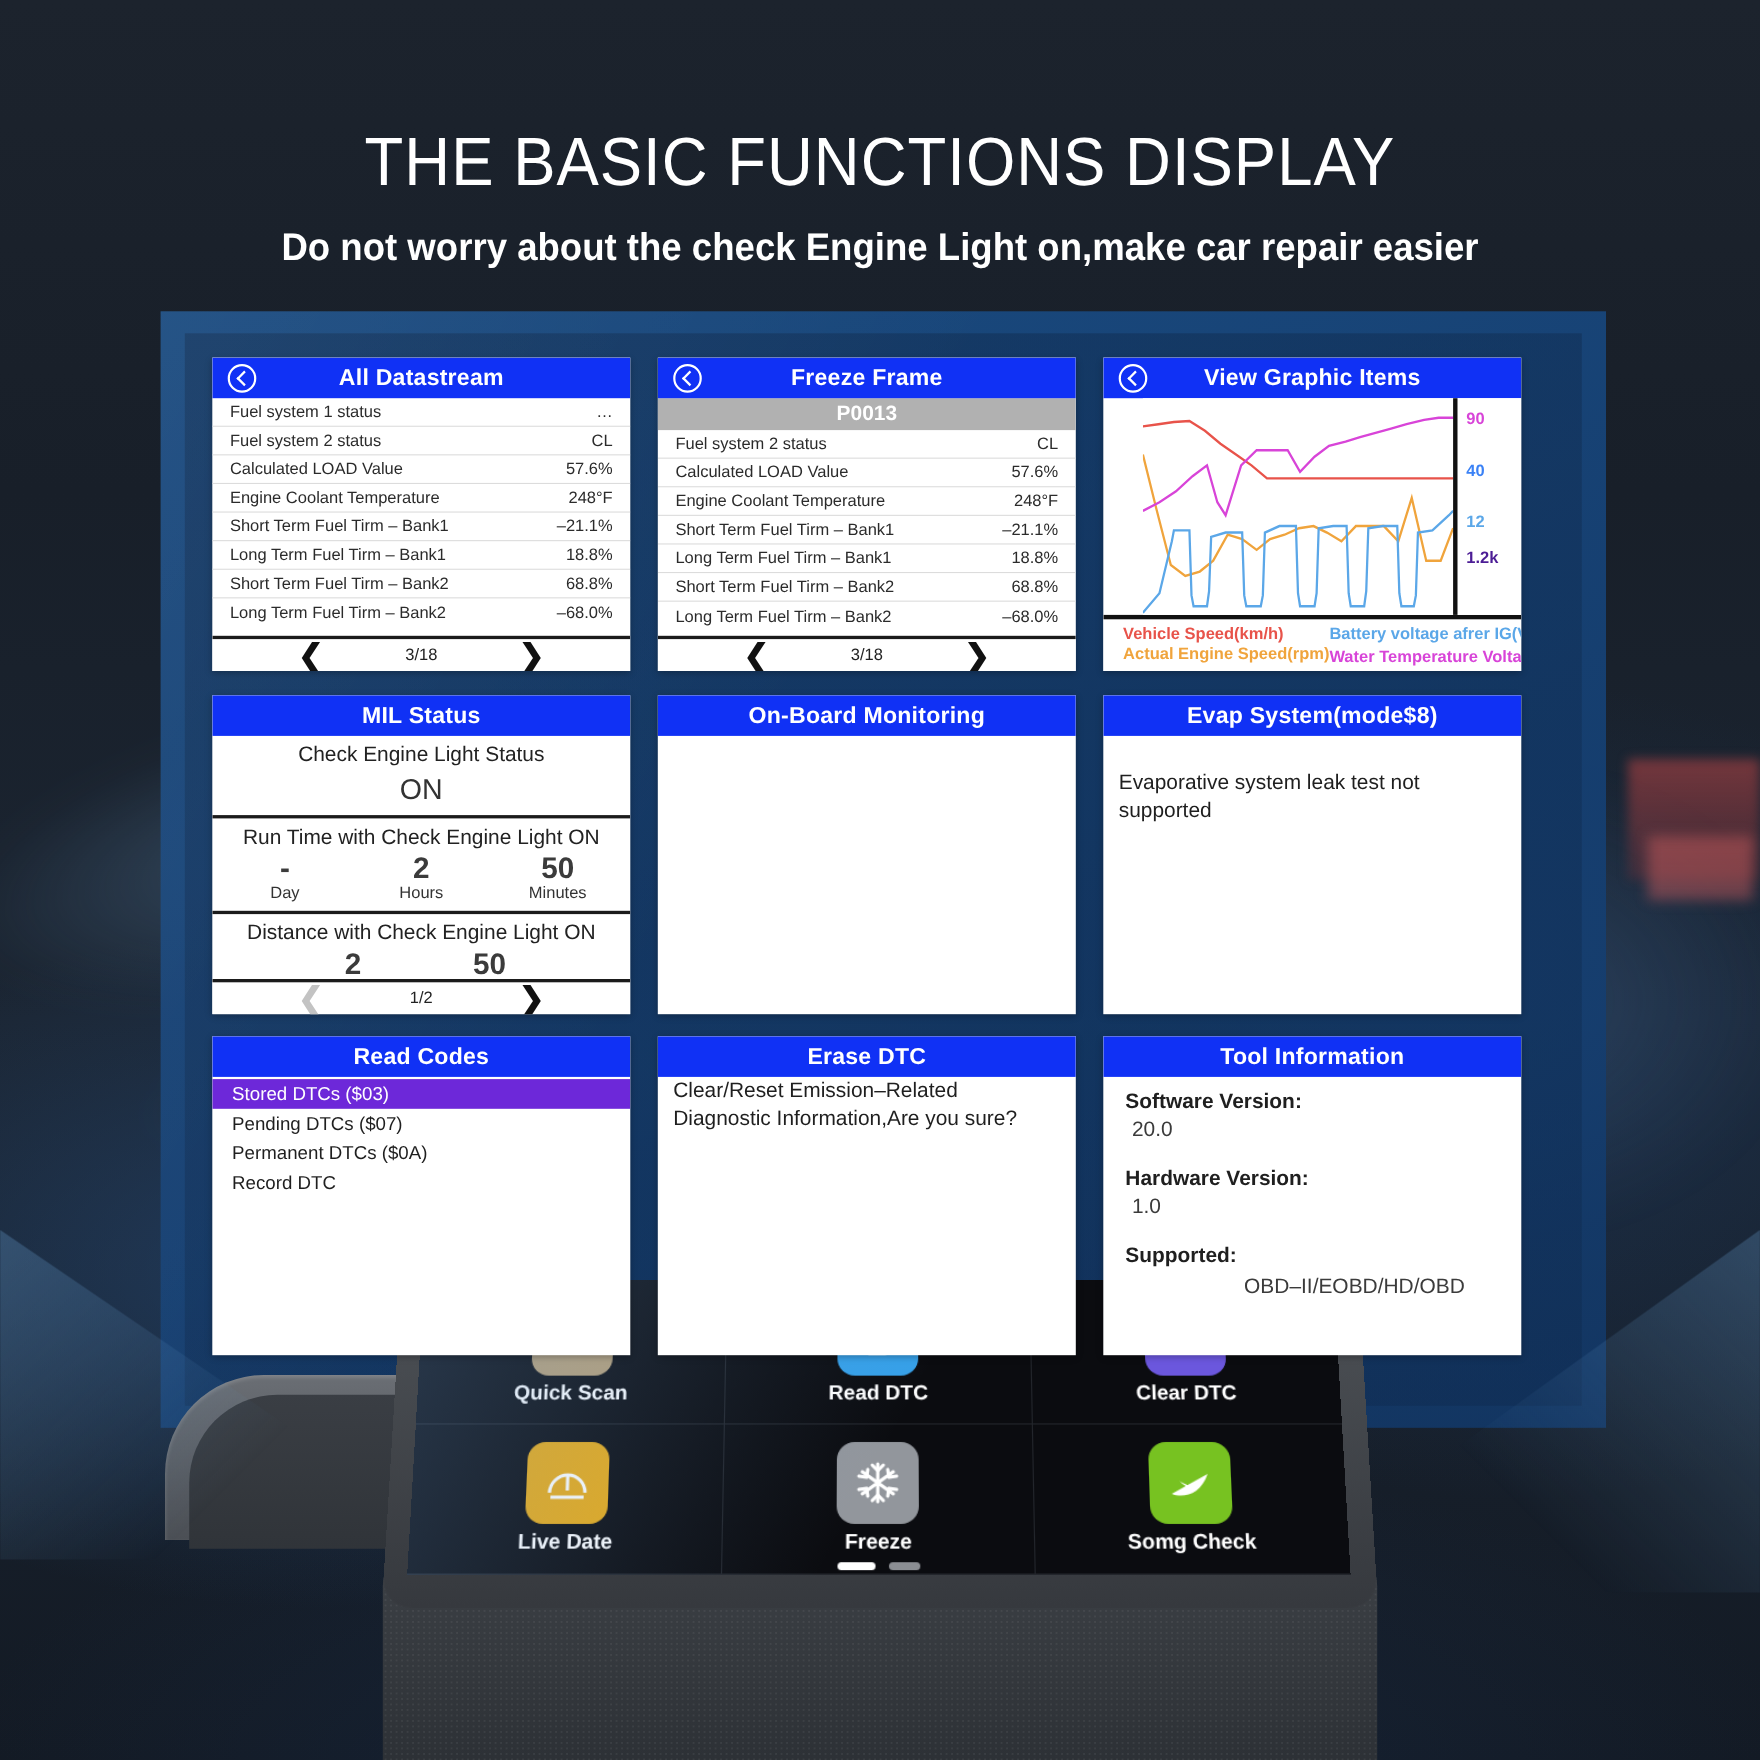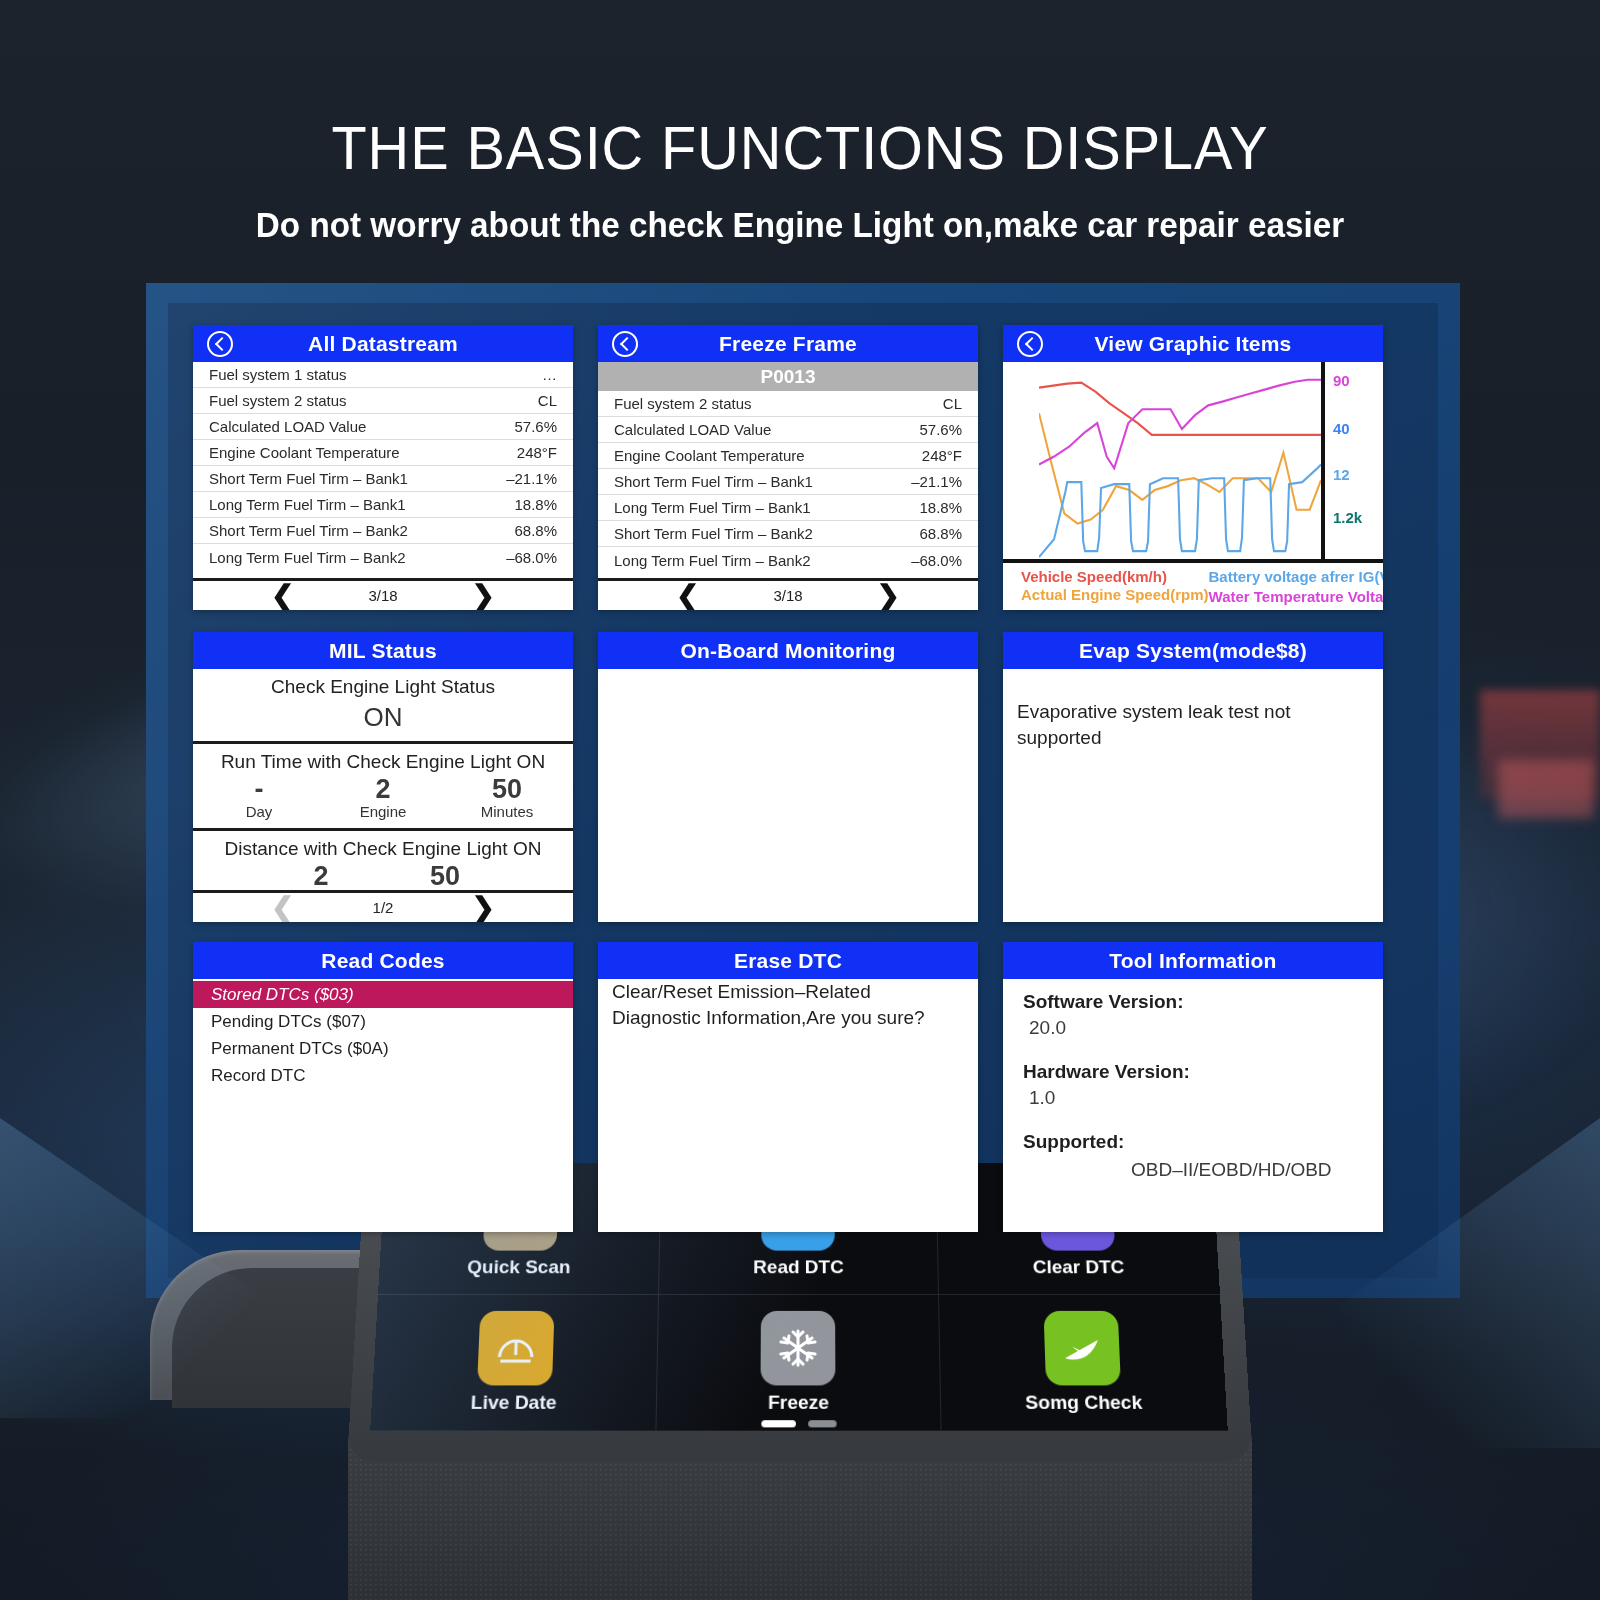--- a/index.html
+++ b/index.html
@@ -149,21 +149,21 @@
   .mil-num { font-size:27px; font-weight:700; color:#3b3b3b; line-height:1.05; }
   .mil-unit { font-size:15px; color:#333; }
 
   
   .msg { padding: 0 14px; font-size:19px; color:#1f1f1f; line-height:1.35; }
   .msg-center { display:flex; flex:1; align-items:center; }
   .msg-upper { display:flex; flex:1; align-items:center; padding-top:30px; }
 
   
   .rc-item { font-size:17px; color:#1f1f1f; height:27px; display:flex; align-items:center; padding:0 18px; }
-  .rc-item.selected { background:#be185d; color:#ffffff;font-style:italic; }
+  .rc-item.selected { background:#6d28d9; color:#ffffff; }
 
   
   .ti-label { font-size:19px; font-weight:700; color:#1f1f1f; padding: 0 0 0 20px; }
   .ti-value { font-size:19px; color:#3b3b3b; padding-left: 26px; }
   .ti-value.wide { padding-left: 128px; }
 
   
   .chart-area { flex:1; display:flex; background:#fff; position:relative;margin-left:36px; }
   .chart-plot { flex:1; position:relative; }
   .chart-plot svg { display:block; width:100%; height:100%; }
@@ -464,21 +464,21 @@
           <polyline fill="none" stroke="#e8534a" stroke-width="2.2" points="0,26 15,24 30,22 45,21 60,30 75,42 90,52 105,62 120,74 135,74 150,74 165,74 180,74 195,74 210,74 225,74 240,74 255,74 270,74 285,74 300,74"></polyline>
           <polyline fill="none" stroke="#f0a43c" stroke-width="2.2" points="0,52 13,102 27,154 41,164 55,160 68,150 82,126 96,130 110,140 123,130 137,126 151,120 165,118 178,124 192,132 206,118 219,118 233,118 247,132 260,92 274,150 288,150 300,120"></polyline>
           <polyline fill="none" stroke="#5ba7e8" stroke-width="2.2" points="0,198 16,180 28,132 30,122 45,122 47,182 49,192 62,192 64,178 66,128 80,124 96,124 98,182 100,192 114,192 116,182 118,124 132,118 148,118 150,180 152,192 166,192 168,180 170,120 184,118 197,118 199,180 201,192 214,192 216,178 218,120 232,118 246,118 248,180 250,192 262,192 264,182 266,124 280,122 296,108 300,104"></polyline>
           <polyline fill="none" stroke="#d844d8" stroke-width="2.2" points="0,104 16,96 32,86 48,72 62,62 72,96 80,108 95,62 110,48 125,48 140,48 152,68 166,54 180,44 196,40 210,36 225,32 240,28 255,24 272,20 286,18 300,18"></polyline>
         </svg>
       </div>
       <div class="chart-axis">
         <span class="ax-tick" style="top:10px;color:#d844d8">90</span>
         <span class="ax-tick" style="top:58px;color:#3b82f6">40</span>
         <span class="ax-tick" style="top:104px;color:#5ba7e8">12</span>
-        <span class="ax-tick" style="top:147px;color:#0f766e">1.2k</span>
+        <span class="ax-tick" style="top:137px;color:#4c1d95">1.2k</span>
       </div>
     </div>
     <div class="chart-legend">
       <span class="lg" style="color:#e8534a">Vehicle Speed(km/h)</span>
       <span class="lg" style="color:#5ba7e8">Battery voltage afrer IG(V)</span>
       <span class="lg" style="color:#f0a43c">Actual Engine Speed(rpm)</span>
       <span class="lg" style="color:#d844d8">Water Temperature Voltage(℃)</span>
     </div>
   </div>
 
@@ -493,21 +493,21 @@
       </div>
       <div class="mil-block">
         <div class="mil-label">Run Time with Check Engine Light ON</div>
         <div class="mil-cols">
           <div class="mil-col">
             <div class="mil-num">-</div>
             <div class="mil-unit">Day</div>
           </div>
           <div class="mil-col">
             <div class="mil-num">2</div>
-            <div class="mil-unit">Engine</div>
+            <div class="mil-unit">Hours</div>
           </div>
           <div class="mil-col">
             <div class="mil-num">50</div>
             <div class="mil-unit">Minutes</div>
           </div>
         </div>
       </div>
       <div class="mil-block" style="border-bottom:none">
         <div class="mil-label">Distance with Check Engine Light ON</div>
         <div class="mil-cols">

